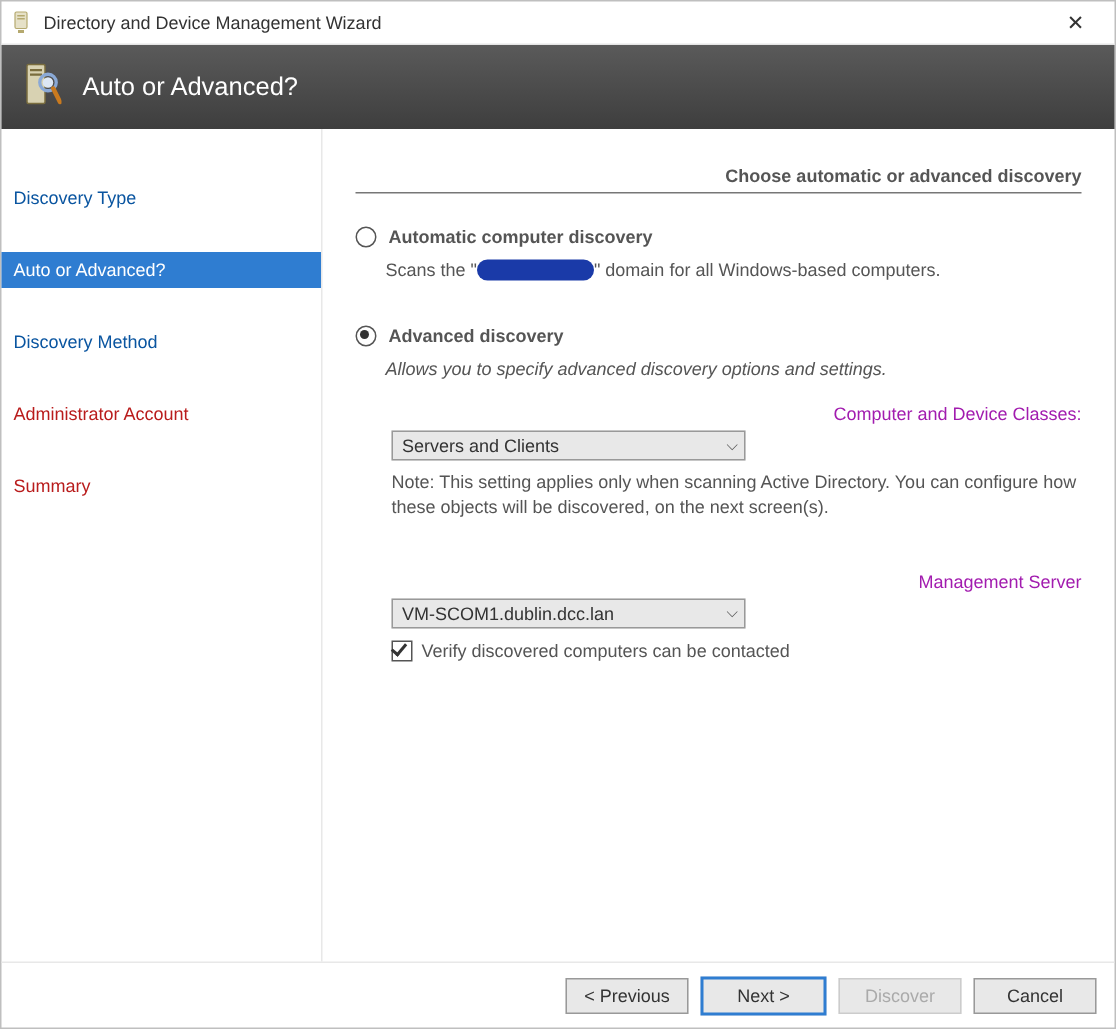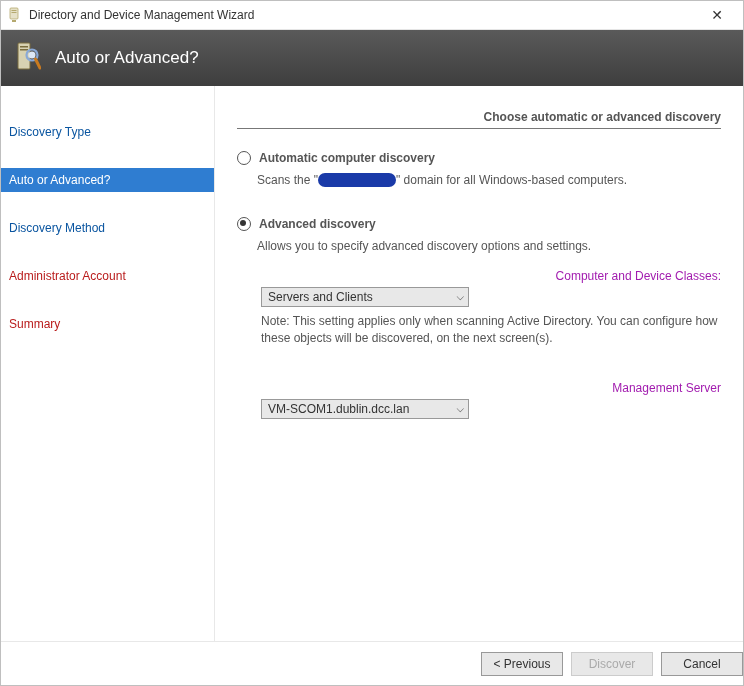--- a/index.html
+++ b/index.html
@@ -155,21 +155,21 @@
   }
   .sub-label {
     color: #a21caf;
     margin-bottom: 4px;
     text-align: right;
   }
   .dropdown {
     display: flex;
     align-items: center;
     justify-content: space-between;
-    width: 208px;
+    width: 236px;
     height: 20px;
     border: 1px solid #999;
     background: #e8e8e8;
     padding: 0 4px 0 6px;
     box-sizing: border-box;
     font-size: 12px;
     color: #333;
     gap: 44px;
   }
   .dropdown .chev {
@@ -210,21 +210,21 @@
   }
   .check-label {
     color: #555;
   }
   .footer {
     height: 44px;
     border-top: 1px solid #e8e8e8;
     display: flex;
     align-items: center;
     justify-content: flex-end;
-    padding-right: 0;
+    padding-right: 12px;
     gap: 8px;
     box-sizing: border-box;
   }
   .btn {
     width: 80px;
     height: 22px;
     border: 1px solid #999;
     background: #e8e8e8;
     font-size: 12px;
     color: #333;
@@ -294,43 +294,48 @@
         <span class="radio-label">Automatic computer discovery</span>
       </div>
       <div class="desc">
         <span>Scans the "</span><span class="redact"></span><span>" domain for all Windows-based computers.</span>
       </div>
 
       <div class="radio-row">
         <span class="radio checked"></span>
         <span class="radio-label">Advanced discovery</span>
       </div>
-      <div class="desc" style="margin-bottom:6px;">Allows you to specify advanced discovery options and settings.</div>
+      <div class="desc" style="margin-bottom:6px;font-style:italic;">Allows you to specify advanced discovery options and settings.</div>
 
       <div class="sub-block">
         <div class="sub-label">Computer and Device Classes:</div>
         <div class="dropdown">
           <span>Servers and Clients</span>
           <span class="chev">⌵</span>
         </div>
         <div class="note">Note: This setting applies only when scanning Active Directory.  You can configure how these objects will be discovered, on the next screen(s).</div>
       </div>
 
       <div class="sub-block" style="margin-top:34px;">
         <div class="sub-label">Management Server</div>
         <div class="dropdown">
           <span>VM-SCOM1.dublin.dcc.lan</span>
           <span class="chev">⌵</span>
         </div>
       </div>
 
+      <div class="check-row">
+        <span class="checkbox checked"></span>
+        <span class="check-label">Verify discovered computers can be contacted</span>
+      </div>
 
     </div>
 
   </div>
 
   <div class="footer">
     <div class="btn">&lt; Previous</div>
+    <div class="btn primary">Next &gt;</div>
     <div class="btn disabled">Discover</div>
     <div class="btn">Cancel</div>
   </div>
 
 </div>
 
 </body></html>

